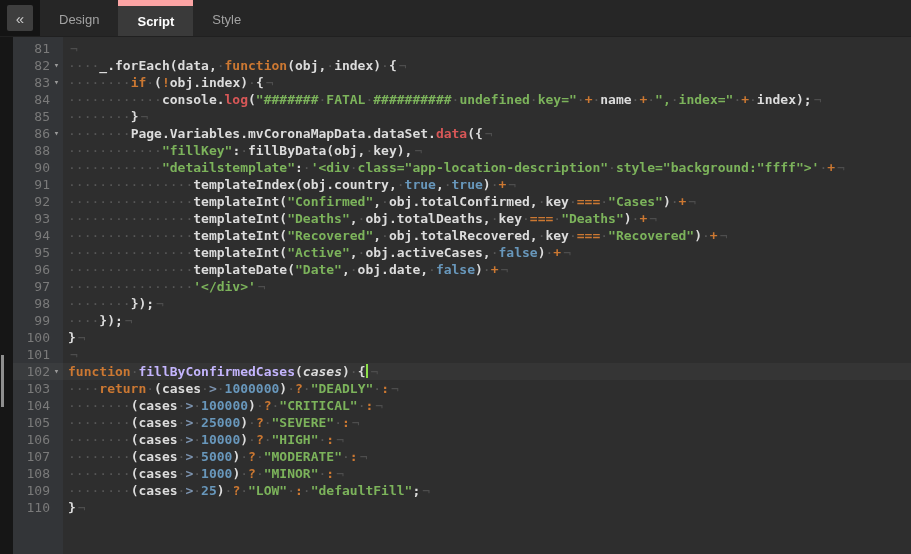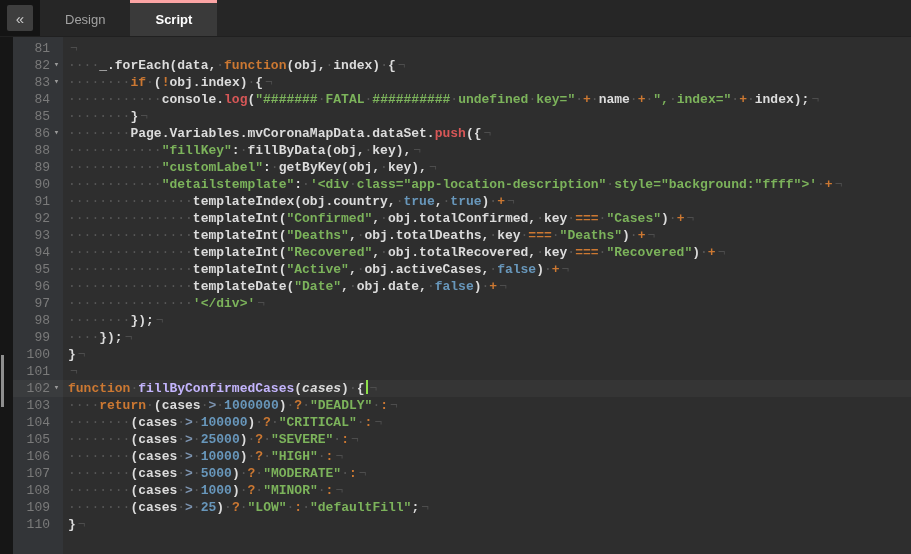--- a/index.html
+++ b/index.html
@@ -19,38 +19,38 @@
   .collapse-btn{
     width:26px;height:26px;background:#3e3e3e;border-radius:2px;
     display:flex;align-items:center;justify-content:center;cursor:pointer;
   }
   .collapse-btn span{
     color:#c9c9c9;font-size:15px;line-height:1;
     font-family:"Liberation Sans",sans-serif;
   }
   .tabs{display:flex;align-items:stretch;}
   .tab{
-    padding:0 25px;display:flex;align-items:center;cursor:pointer;
+    padding:0 19px;display:flex;align-items:center;cursor:pointer;
     color:#a2a2a2;font:13px "Liberation Sans",sans-serif;
     border-top:3px solid transparent;box-sizing:border-box;
   }
   .tab.active{
     background:#3a3a3a;color:#ffffff;font-weight:bold;
-    border-top:3px solid #fca5a5;
+    border-top:6px solid #fca5a5;
   }
 
   
   .editor{position:absolute;top:37px;left:0;right:0;bottom:0;display:flex;}
   .rail{width:13px;background:#161616;position:relative;flex:0 0 auto;}
   .thumb{position:absolute;left:1px;top:318px;width:3px;height:52px;background:#8f8f8f;}
 
   .lines{
     flex:1;padding-top:3px;
     background:linear-gradient(90deg,#333538 0,#333538 50px,#2e2e2e 50px);
-    font-size:13px;font-weight:700;font-family:Liberation Mono, monospace;
+    font-size:13px;font-weight:700;
   }
   .line{display:flex;height:17px;line-height:17px;}
   .gut{width:50px;flex:0 0 auto;display:flex;justify-content:flex-end;align-items:center;}
   .lnum{color:#7a7a7a;font-weight:400;}
   .fold{width:13px;color:#9a9a9a;font-size:9px;text-align:center;font-weight:400;}
   .code{flex:1;padding-left:5px;white-space:pre;}
   .line.current .gut{background:#3a3c3e;}
   .line.current .code{background:#353535;}
 
   
@@ -76,20 +76,23 @@
         <span>«</span>
       </div>
     </div>
     <div class="tabs" id="tabs">
         <div class="tab">
           <span>Design</span>
         </div>
         <div class="tab active">
           <span>Script</span>
         </div>
+        <div class="tab">
+          <span>Style</span>
+        </div>
       </div>
   </div>
 
   <div class="editor">
     <div class="rail">
       <div class="thumb"></div>
     </div>
     <div class="lines" id="lines">
         <div class="line">
           <div class="gut">
@@ -124,35 +127,28 @@
             <span class="lnum">85</span>
             <span class="fold"></span>
           </div>
           <div class="code"><span class="ws">········</span><span class="pl">}</span><span class="eol">¬</span></div>
         </div>
         <div class="line">
           <div class="gut">
             <span class="lnum">86</span>
             <span class="fold">▾</span>
           </div>
-          <div class="code"><span class="ws">········</span><span class="pl">Page.Variables.mvCoronaMapData.dataSet.</span><span class="fn">push</span><span class="pl">({</span><span class="eol">¬</span></div>
+          <div class="code"><span class="ws">········</span><span class="pl">Page.Variables.mvCoronaMapData.dataSet.</span><span class="fn">data</span><span class="pl">({</span><span class="eol">¬</span></div>
         </div>
         <div class="line">
           <div class="gut">
             <span class="lnum">88</span>
             <span class="fold"></span>
           </div>
           <div class="code"><span class="ws">············</span><span class="str">"fillKey"</span><span class="pl">:</span><span class="ws">·</span><span class="pl">fillByData(obj,</span><span class="ws">·</span><span class="pl">key),</span><span class="eol">¬</span></div>
-        </div>
-        <div class="line">
-          <div class="gut">
-            <span class="lnum">89</span>
-            <span class="fold"></span>
-          </div>
-          <div class="code"><span class="ws">············</span><span class="str">"customLabel"</span><span class="pl">:</span><span class="ws">·</span><span class="pl">getByKey(obj,</span><span class="ws">·</span><span class="pl">key),</span><span class="eol">¬</span></div>
         </div>
         <div class="line">
           <div class="gut">
             <span class="lnum">90</span>
             <span class="fold"></span>
           </div>
           <div class="code"><span class="ws">············</span><span class="str">"detailstemplate"</span><span class="pl">:</span><span class="ws">·</span><span class="str">'&lt;div</span><span class="ws">·</span><span class="str">class="app-location-description"</span><span class="ws">·</span><span class="str">style="background:"ffff"&gt;'</span><span class="ws">·</span><span class="kw">+</span><span class="eol">¬</span></div>
         </div>
         <div class="line">
           <div class="gut">

